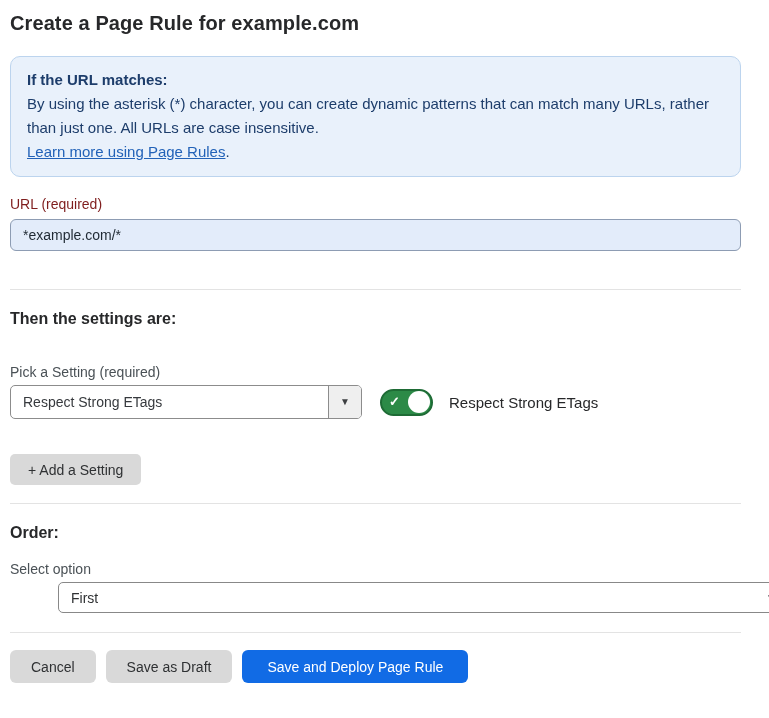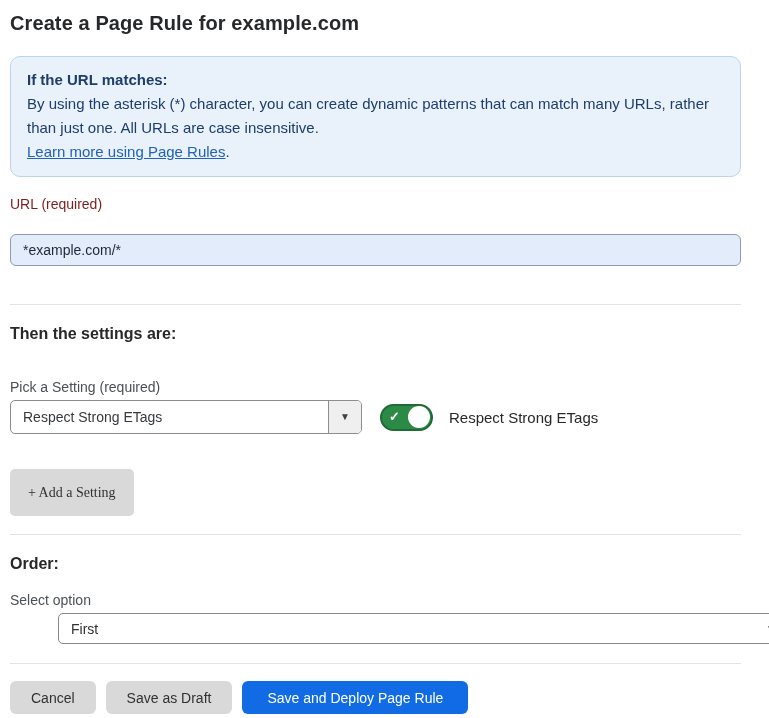--- a/index.html
+++ b/index.html
@@ -38,21 +38,21 @@
     cursor: pointer;
   }
   .info-box .link-line { color: var(--info-text, #1d3d6b); }
 
   .field-label {
     margin-top: 19px;
     font-size: 14px;
     color: #7f1d1d;
   }
   .url-input {
-    margin-top: 22px;
+    margin-top: 7px;
     width: 100%;
     height: 32px;
     background: var(--input-bg, #e3ecfa);
     border: 1px solid #8d9cb3;
     border-radius: 6px;
     font-family: "Liberation Sans", sans-serif;
     font-size: 14px;
     color: #1f2933;
     padding: 0 12px;
     outline: none;
@@ -148,26 +148,26 @@
     background: #ffffff;
   }
   .toggle-label {
     margin-left: 16px;
     font-size: 15px;
     color: #27282a;
   }
 
   .add-setting-btn {
     margin-top: 35px;
-    height: 47px;
+    height: 31px;
     padding: 0 18px;
     background: var(--gray-button-bg, #d9d9d9);
     border: none;
     border-radius: 5px;
-    font-family: Liberation Serif, serif;
+    font-family: Liberation Sans, sans-serif;
     font-size: 14px;
     color: #2f3133;
     cursor: pointer;
   }
 
   .order-select-label { margin-top: 19px; font-size: 14px; color: #4a5156; }
   .order-select {
     margin-top: 5px;
     width: 100%;
     height: 31px;

